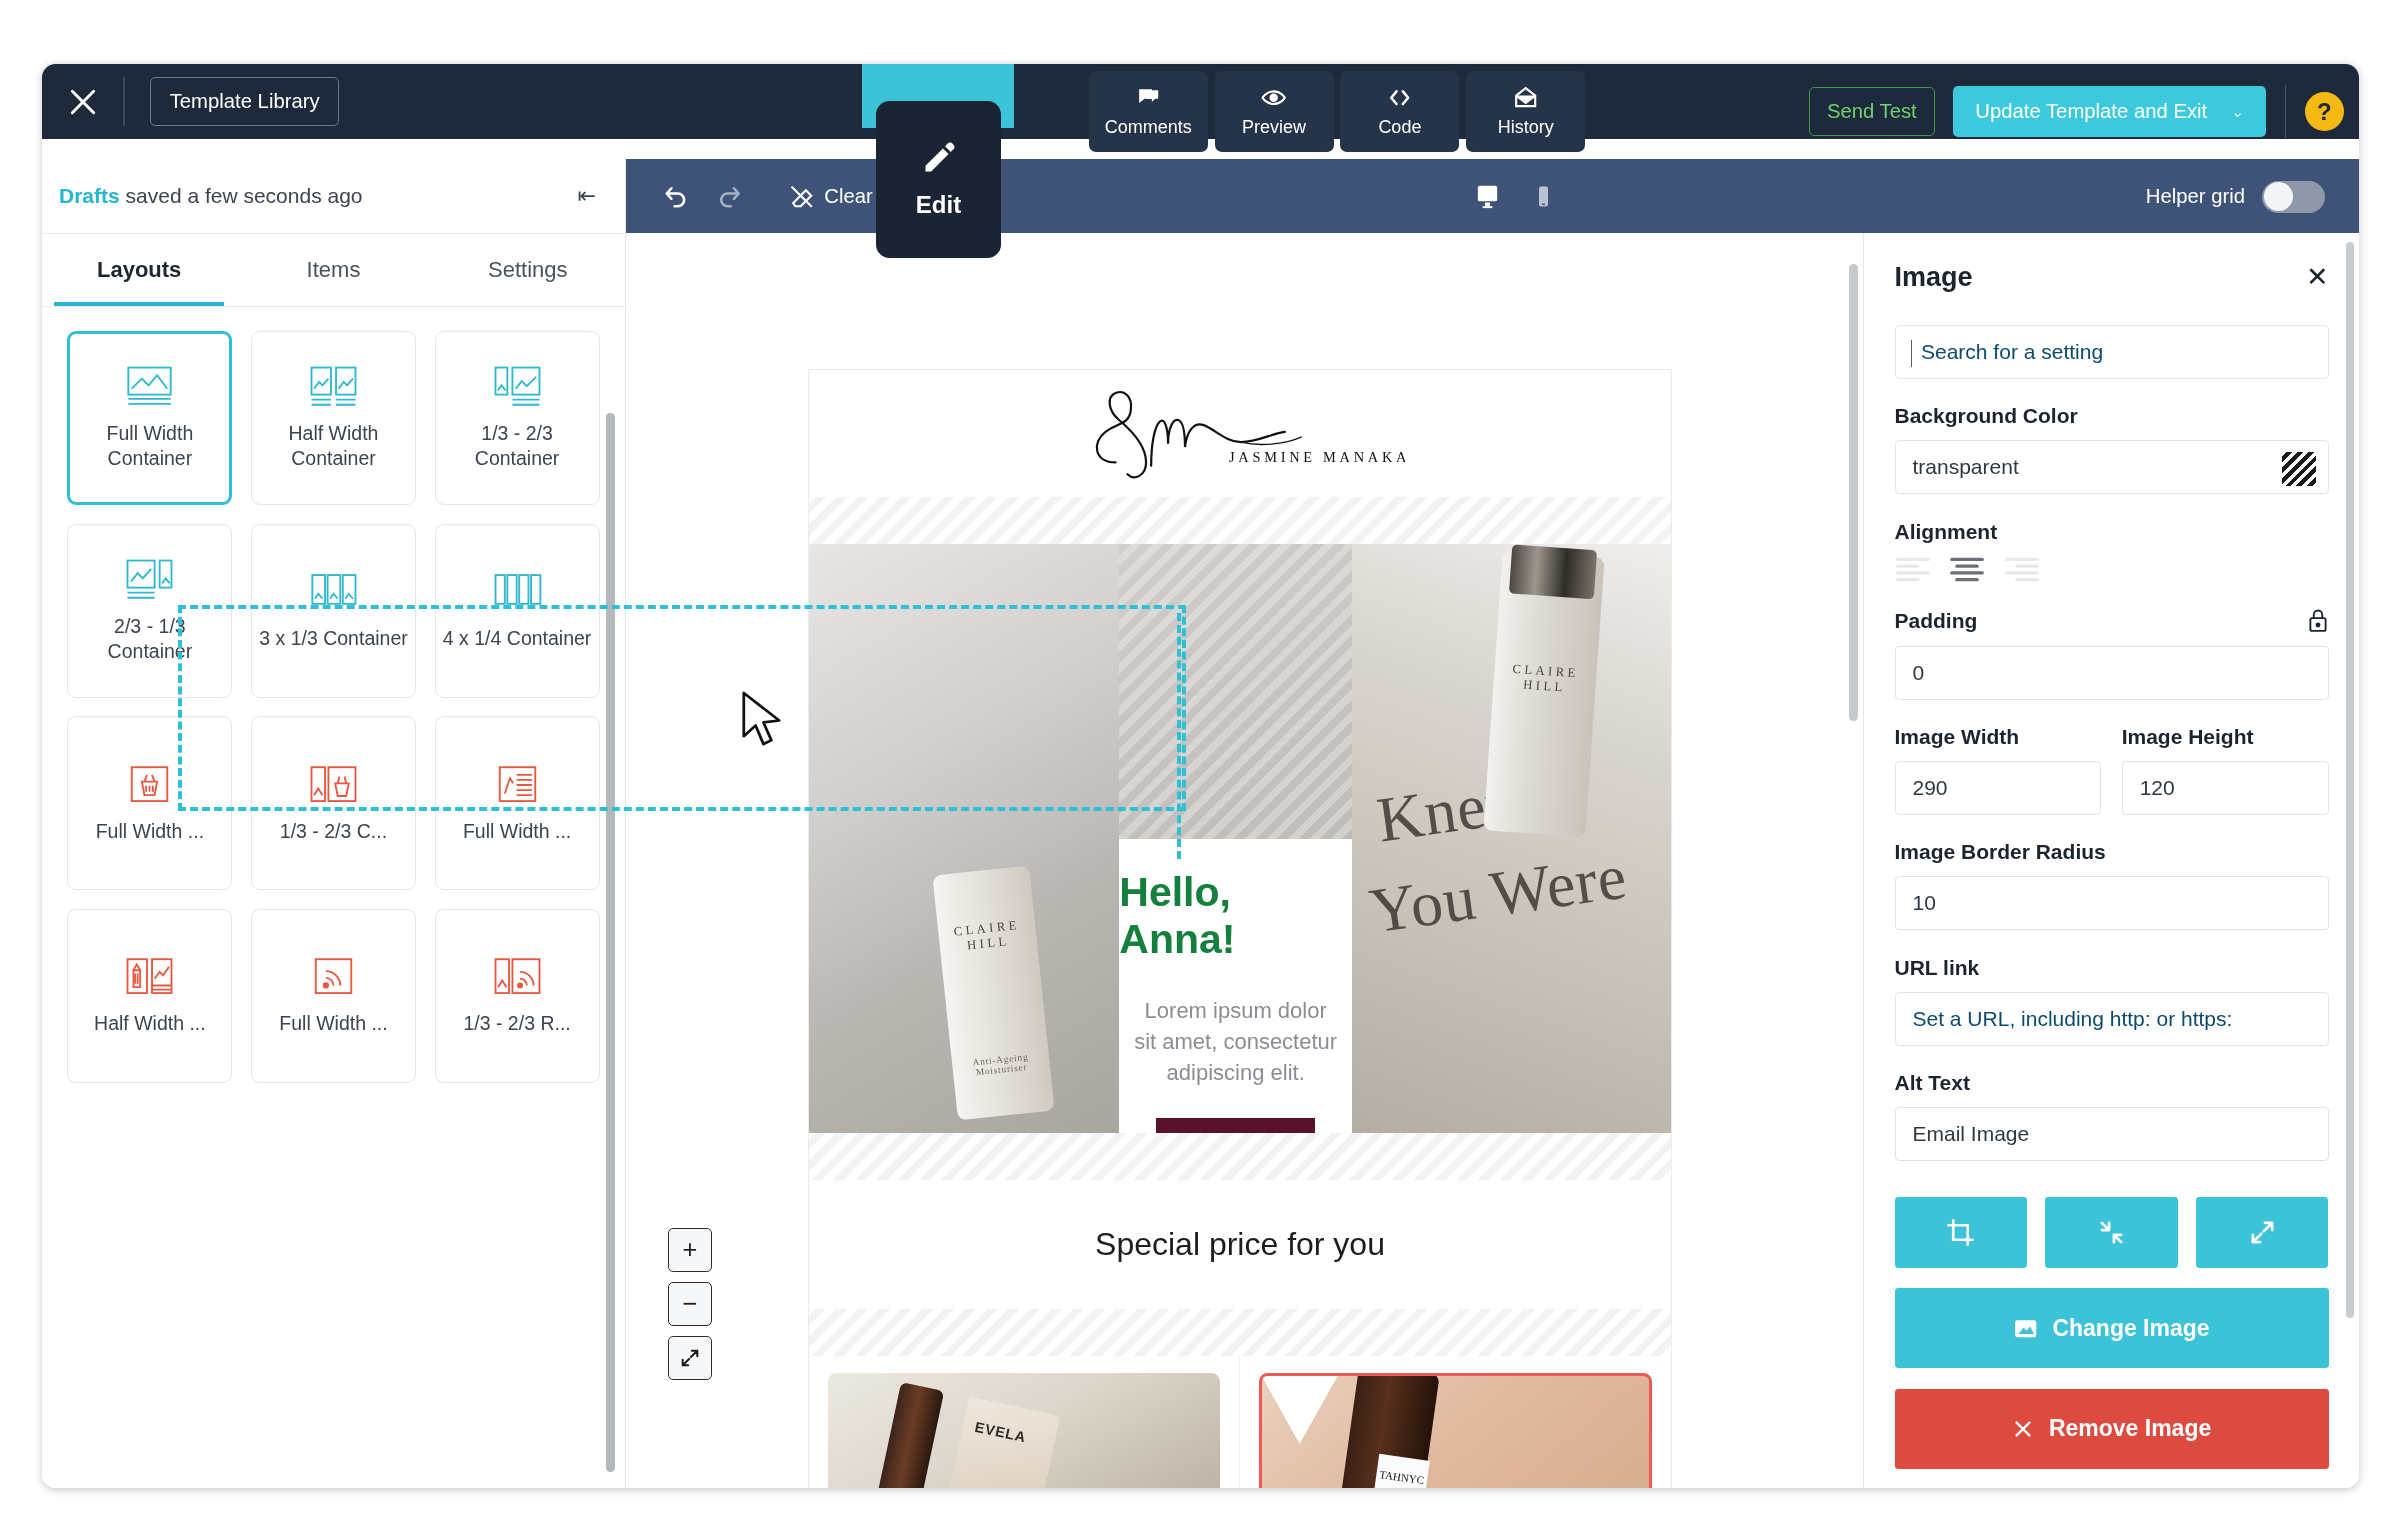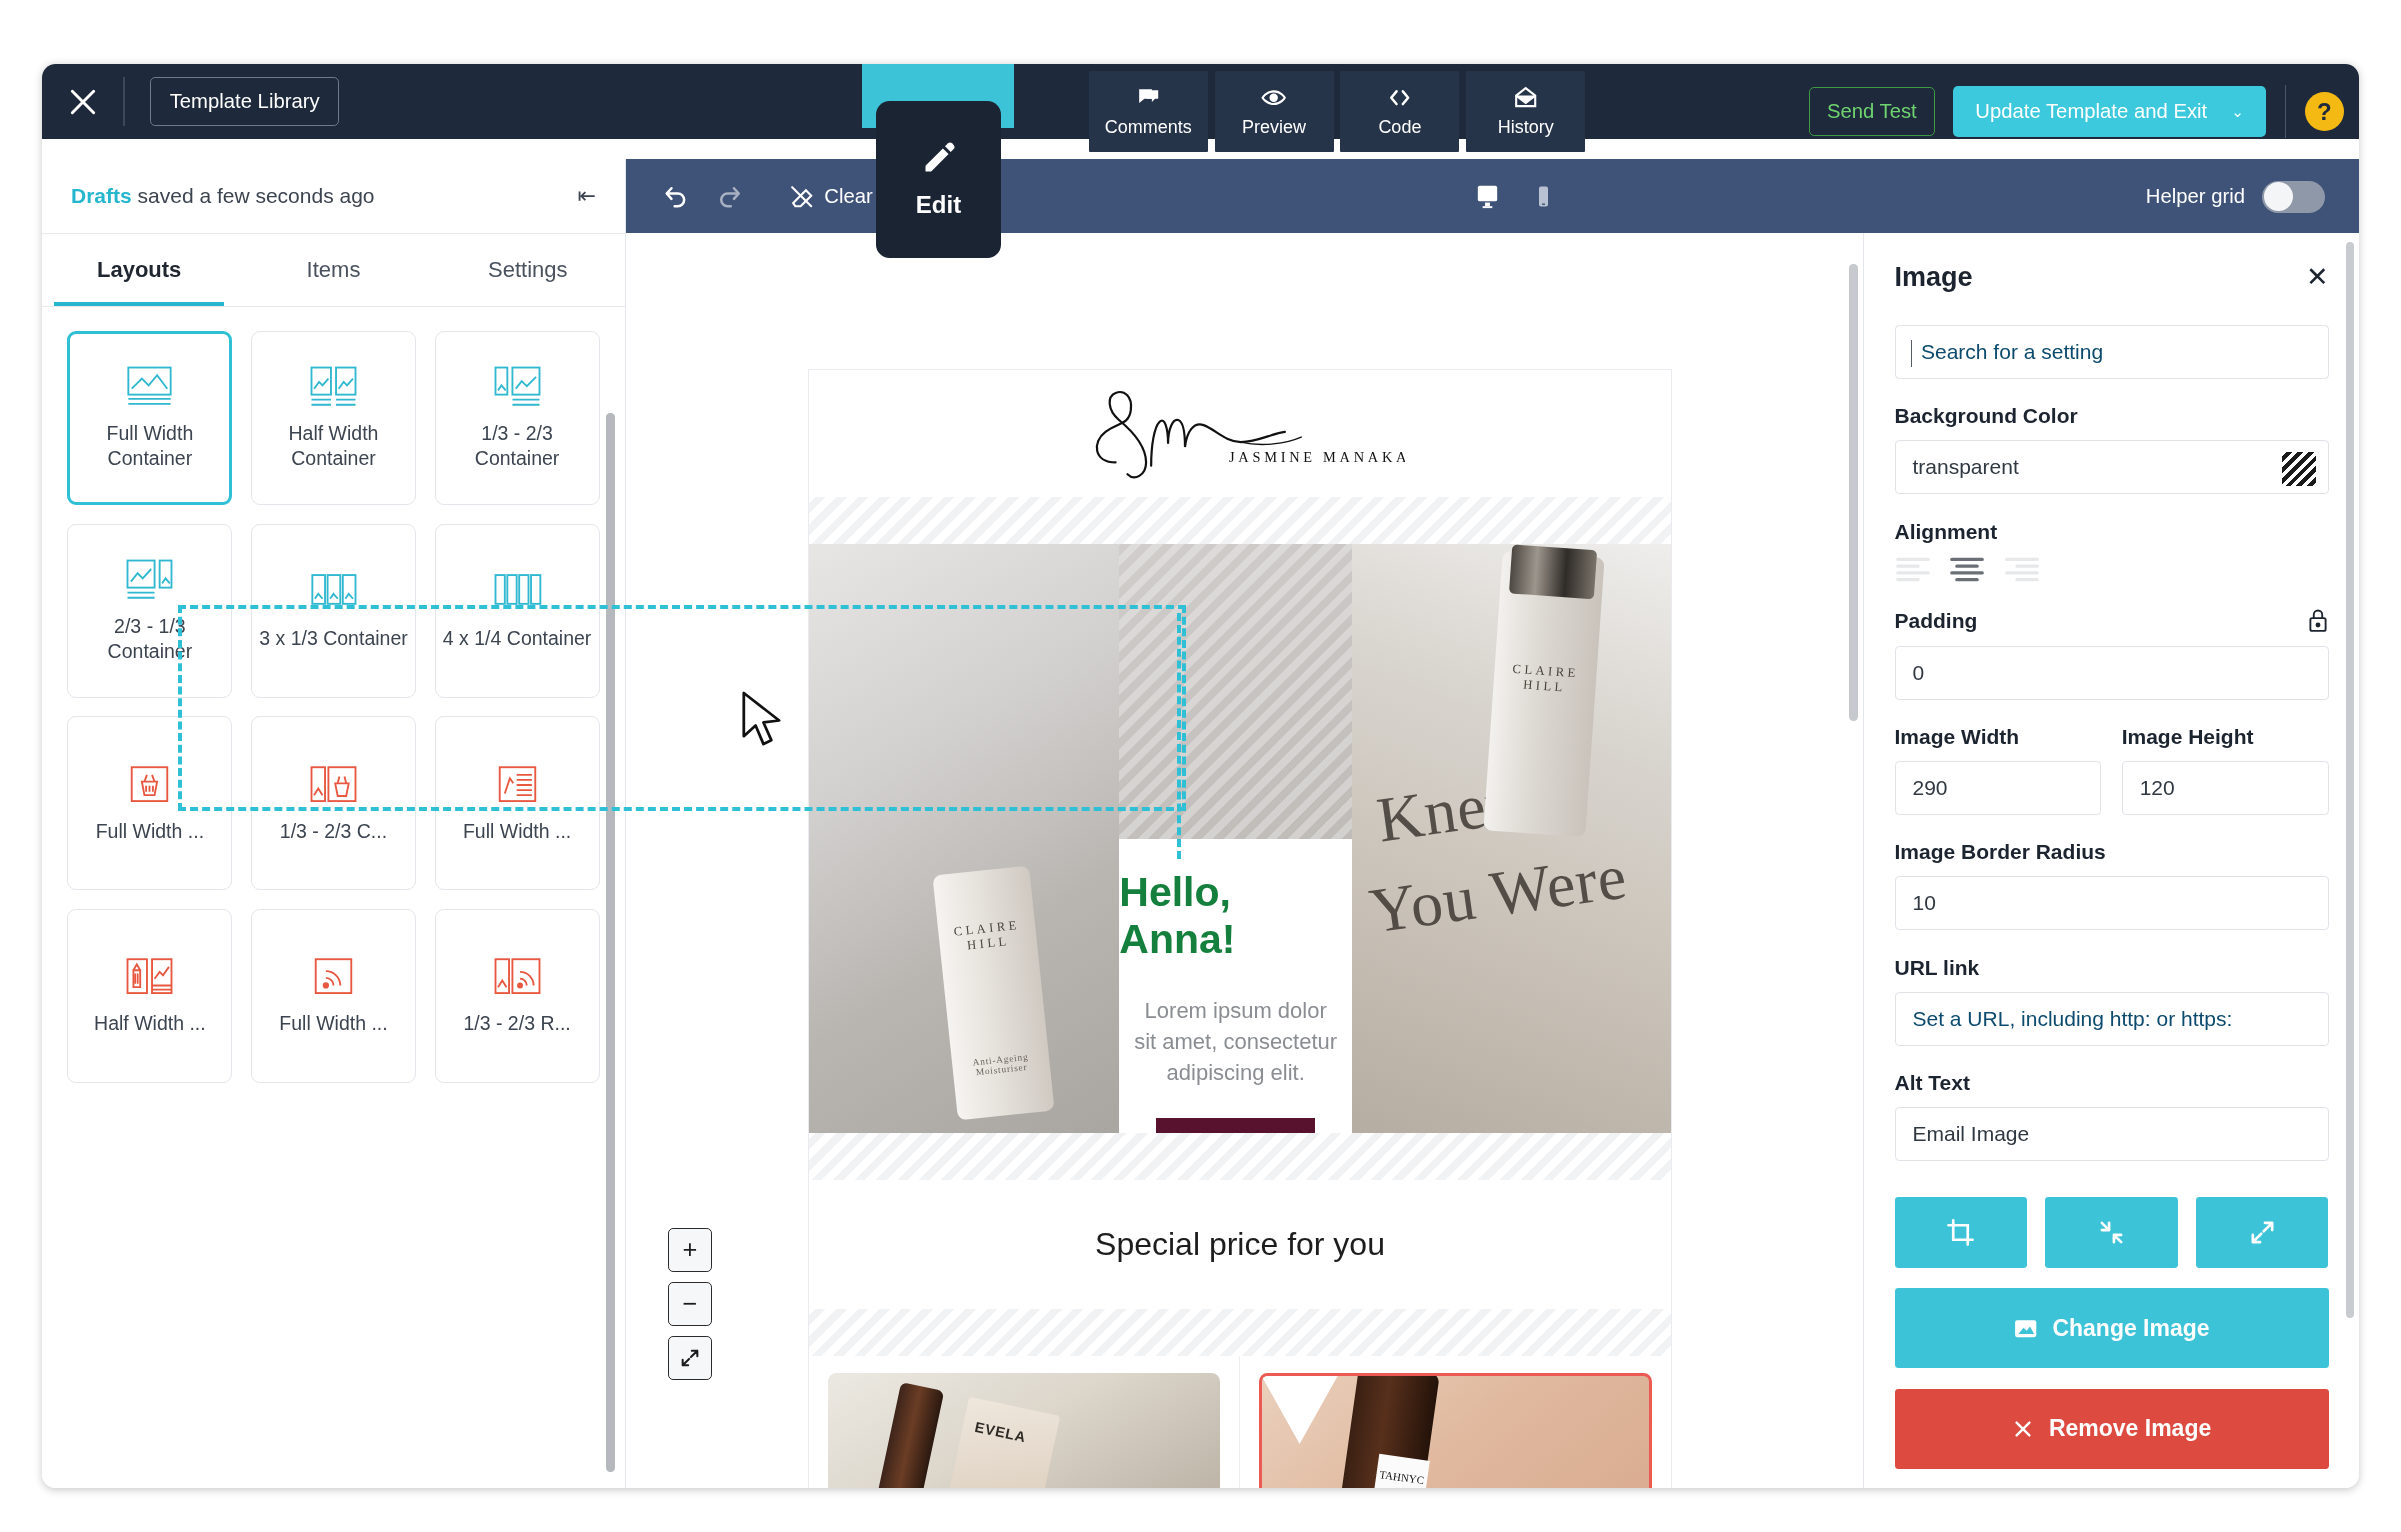--- a/index.html
+++ b/index.html
@@ -46,21 +46,21 @@
     background: transparent;
     cursor: pointer;
     white-space: nowrap;
   }
   #topbar-tools {
     position:absolute; left: 915px; top: 0;
     height:95px; display:flex; align-items:center; gap: 6.8px;
   }
   .tool-btn {
     width: 119px; height: 81px;
-    border-radius: 1px;
+    border-radius: 7px;
     background: #26344a;
     color:#fff;
     display:flex; flex-direction:column; align-items:center; justify-content:center;
     gap: 6.8px;
     font-size: 18px;
     cursor: pointer;
   }
   .tool-btn svg { width: 25.4px; height: 25.4px; }
   #edit-tool {
     position:absolute; left: 834px; top: 37px;
@@ -118,21 +118,21 @@
   
   #sidebar {
     position:absolute; left: 0; top: 95px;
     width: 584px; height: calc(100% - 95px);
     background:#fff;
     border-right: 0.8px solid #e3e6ea;
   }
   #sidebar-status {
     height: 75px;
     display:flex; align-items:center; justify-content: space-between;
-    padding: 0 29px 0 29px;
+    padding: 0 29px 0 17px;
     border-bottom: 0.8px solid #e8eaed;
     font-size: 21px; color:#3c4450;
   }
   #sidebar-status .drafts { color:#26b6cd; font-weight:600; }
   #collapse-icon { font-size: 22px; color:#3c4450; cursor:pointer; }
 
   #sidebar-tabs {
     display:flex; height: 73px; align-items:stretch;
     border-bottom: 0.8px solid #e8eaed;
   }

